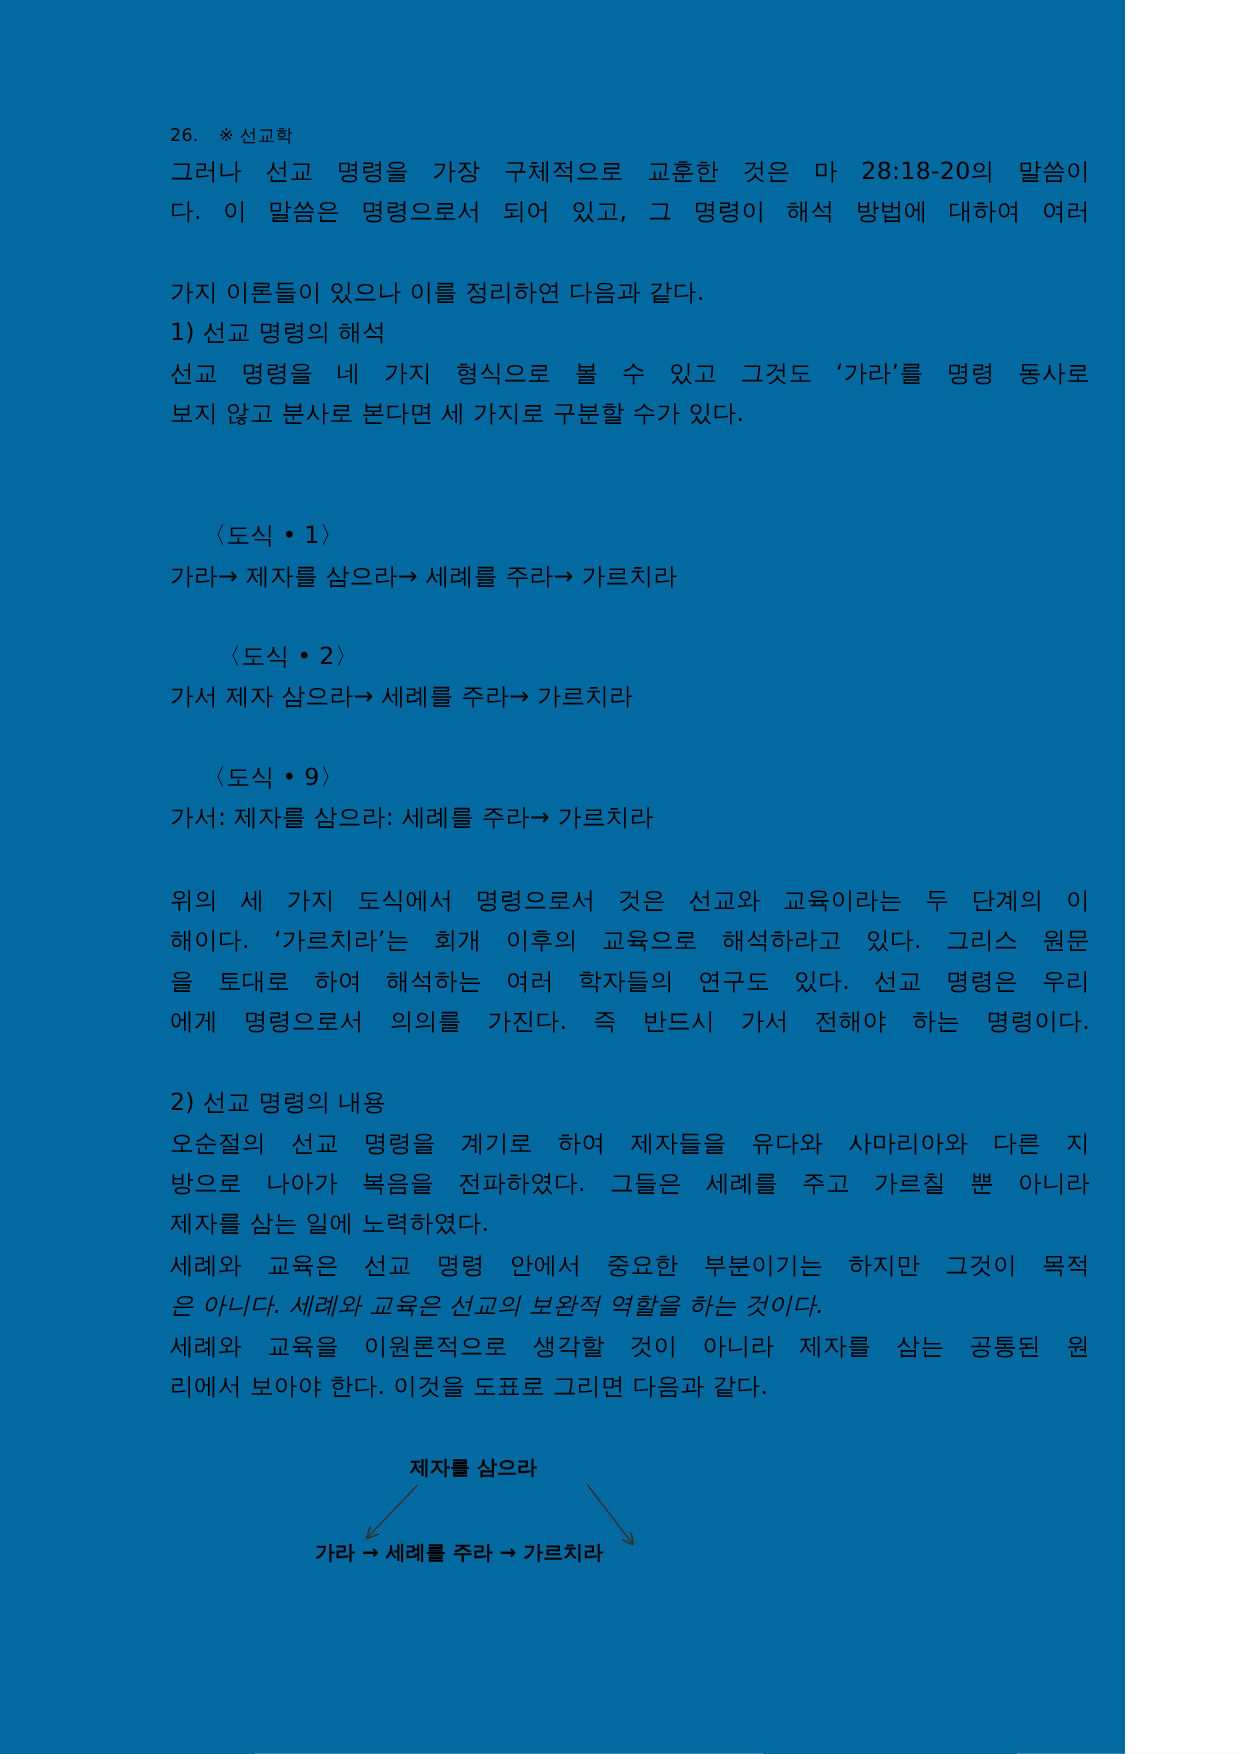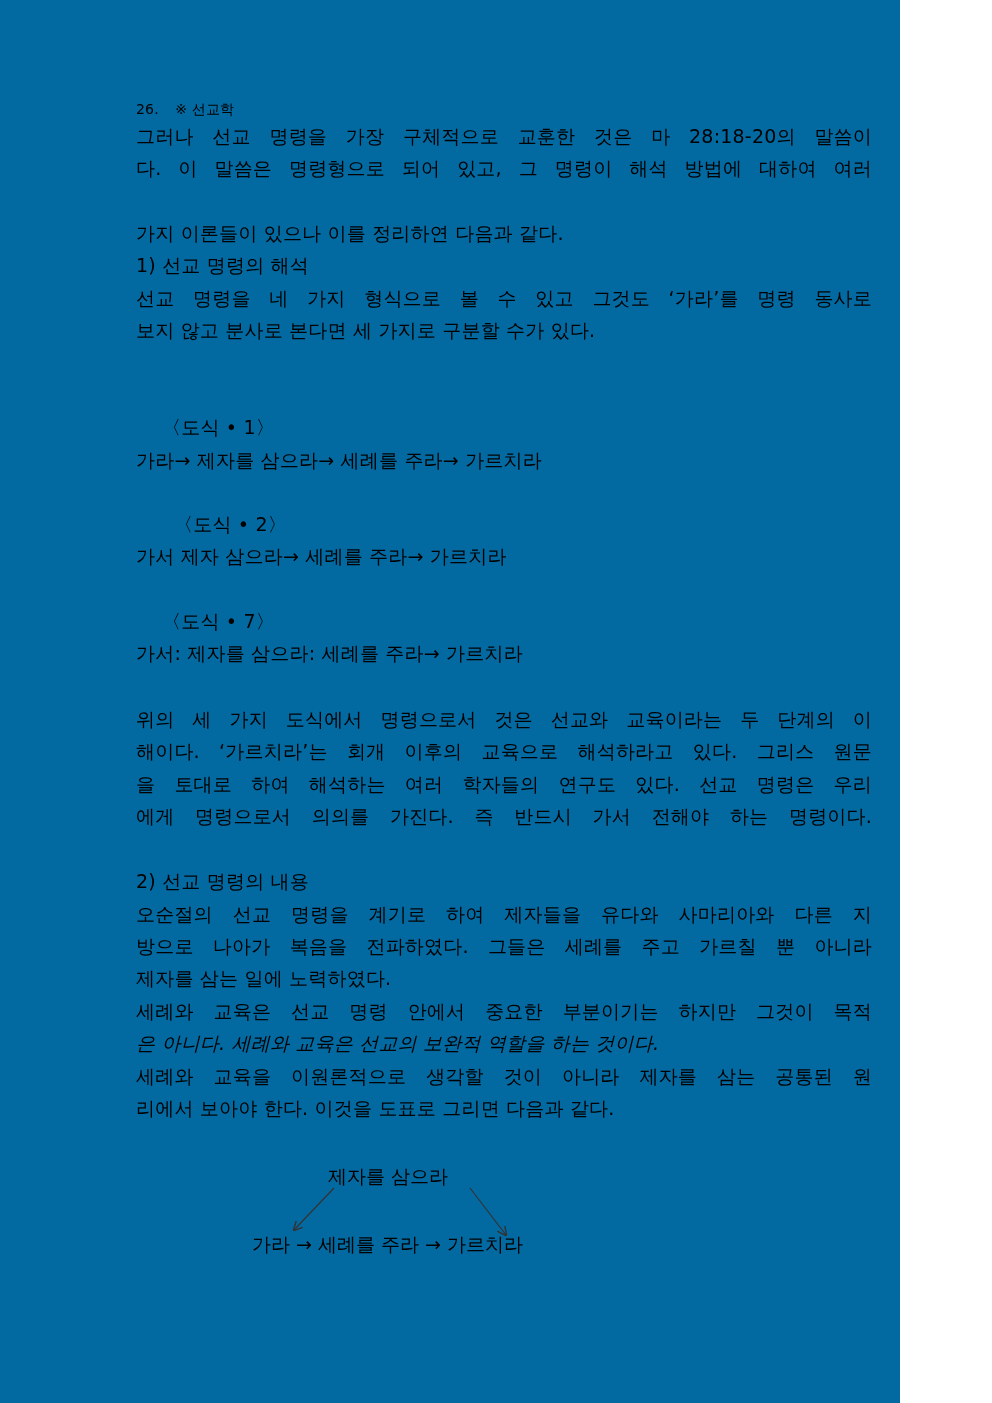--- a/index.html
+++ b/index.html
@@ -2,48 +2,48 @@
 <html><head>
 <meta charset="utf-8">
 <style>
   html, body { margin: 0; padding: 0; background: #ffffff; }
   body { width: 992px; height: 1403px; position: relative; overflow: hidden; color: #000; }
   .page { position: absolute; left: 0; top: 0; width: 900px; height: 1403px; background: #0369a1; }
   .line { position: absolute; left: 136px; font-family: "DejaVu Sans", sans-serif; font-size: 19px; white-space: nowrap; color: #000; letter-spacing: 0.2px; }
   .just { width: 736px; text-align: justify; text-align-last: justify; }
   .small { font-size: 14px; }
   .diagram { position: absolute; left: 240px; top: 1150px; width: 360px; height: 120px; }
-  .diagram .node { position: absolute; font-family: "DejaVu Sans", sans-serif; font-size: 19px; white-space: nowrap; }
+  .diagram .node { position: absolute; font-family: "DejaVu Sans", sans-serif; font-size: 16px; white-space: nowrap; font-weight: bold; }
   .diagram svg { position: absolute; left: 0; top: 0; }
 </style>
 </head>
 <body>
 
 <div class="page">
 
   <div class="line" style="top:96px;">
     <span class="small">26.</span>
     <span class="small" style="margin-left:10px;">※ 선교학</span>
   </div>
 
   <div class="line just" style="top:124px;"> 그러나 선교 명령을 가장 구체적으로 교훈한 것은 마 28:18-20의 말씀이</div>
-  <div class="line just" style="top:156px;">다. 이 말씀은 명령형으로 되어 있고, 그 명령이 해석 방법에 대하여 여러</div>
+  <div class="line just" style="top:156px;">다. 이 말씀은 명령으로서 되어 있고, 그 명령이 해석 방법에 대하여 여러</div>
   <div class="line" style="top:189px;margin-top:32px;">가지 이론들이 있으나 이를 정리하연 다음과 같다.</div>
 
   <div class="line" style="top:253px;"> 1) 선교 명령의 해석</div>
   <div class="line just" style="top:286px;"> 선교 명령을 네 가지 형식으로 볼 수 있고 그것도 ‘가라’를 명령 동사로</div>
   <div class="line" style="top:318px;">보지 않고 분사로 본다면 세 가지로 구분할 수가 있다.</div>
 
   <div class="line" style="top:415px; left:162px;">〈도식 • 1〉</div>
   <div class="line" style="top:448px;"> 가라→ 제자를 삼으라→ 세례를 주라→ 가르치라</div>
 
   <div class="line" style="top:512px; left:162px;margin-left:12px;">〈도식 • 2〉</div>
   <div class="line" style="top:544px;"> 가서 제자 삼으라→ 세례를 주라→ 가르치라</div>
 
-  <div class="line" style="top:609px; left:162px;">〈도식 • 7〉</div>
+  <div class="line" style="top:609px; left:162px;">〈도식 • 9〉</div>
   <div class="line" style="top:641px;"> 가서: 제자를 삼으라: 세례를 주라→ 가르치라</div>
 
   <div class="line just" style="top:707px;"> 위의 세 가지 도식에서 명령으로서 것은 선교와 교육이라는 두 단계의 이</div>
   <div class="line just" style="top:739px;">해이다. ‘가르치라’는 회개 이후의 교육으로 해석하라고 있다. 그리스 원문</div>
   <div class="line just" style="top:772px;">을 토대로 하여 해석하는 여러 학자들의 연구도 있다. 선교 명령은 우리</div>
   <div class="line just" style="top:804px;">에게 명령으로서 의의를 가진다. 즉 반드시 가서 전해야 하는 명령이다.</div>
 
   <div class="line" style="top:869px;"> 2) 선교 명령의 내용</div>
   <div class="line just" style="top:902px;"> 오순절의 선교 명령을 계기로 하여 제자들을 유다와 사마리아와 다른 지</div>
   <div class="line just" style="top:934px;">방으로 나아가 복음을 전파하였다. 그들은 세례를 주고 가르칠 뿐 아니라</div>

